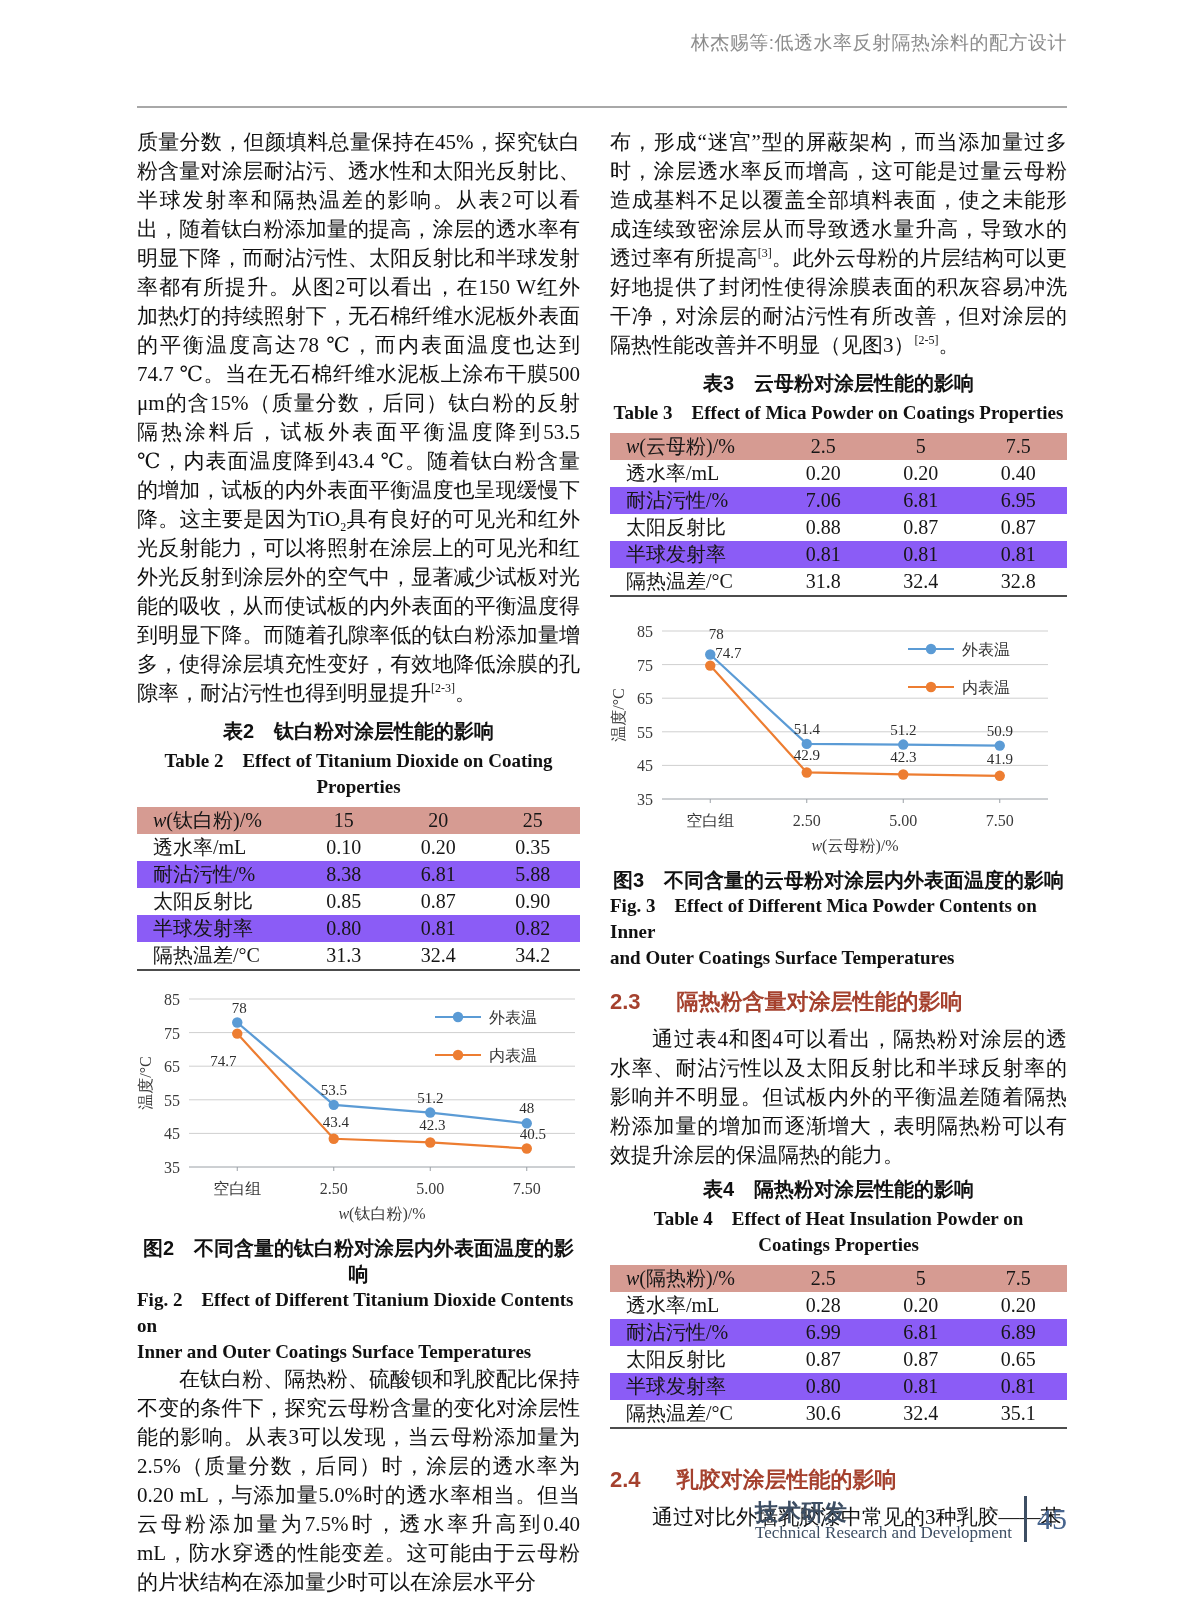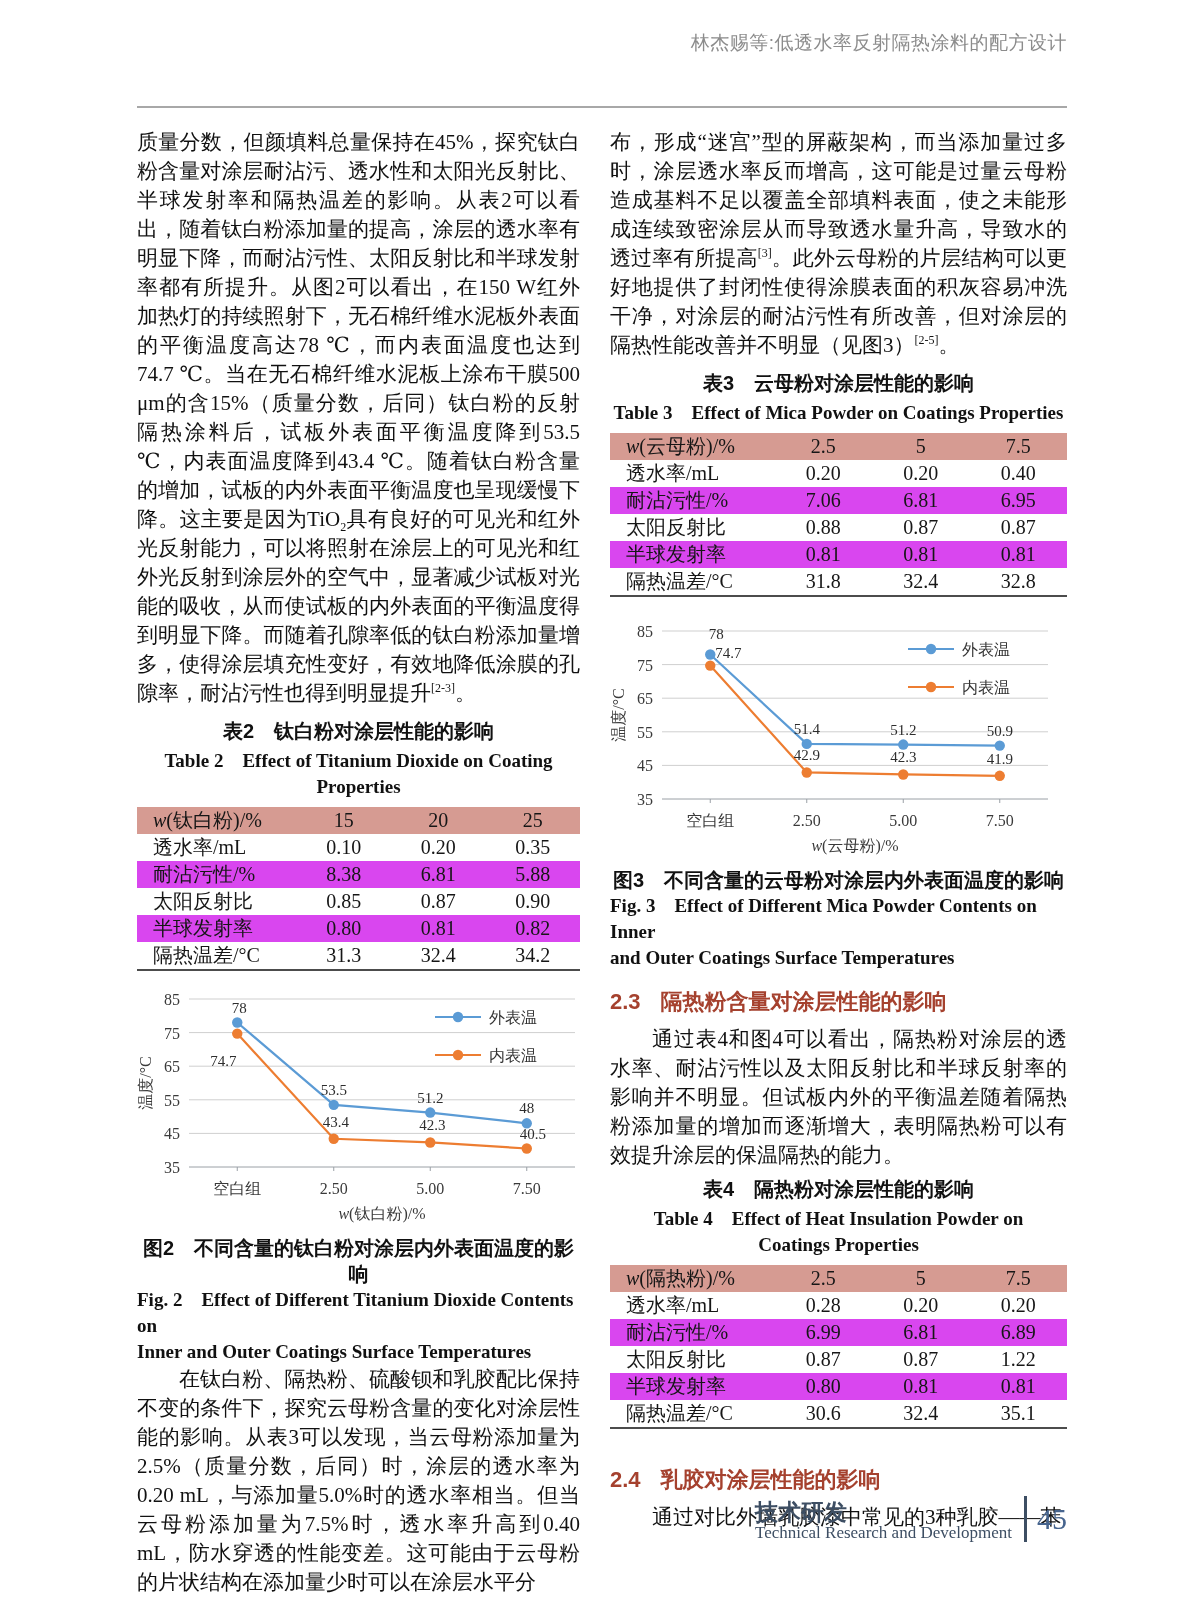--- a/index.html
+++ b/index.html
@@ -15,33 +15,33 @@
   .body-text.indent{text-indent:2em;}
   sup{font-size:12px;vertical-align:super;line-height:0;}
   sub{font-size:12px;vertical-align:sub;line-height:0;}
   .tbl-title-zh{margin-top:10px;text-align:center;font-family:"Liberation Sans",sans-serif;
         font-weight:bold;font-size:20px;color:#111;}
   .tbl-title-en{text-align:center;font-weight:bold;font-size:19px;line-height:26px;margin-top:3px;color:#111;}
   table.data-table{border-collapse:collapse;width:100%;margin-top:7px;border-bottom:2px solid #4c4c4c;
         font-size:20px;color:#161616;}
   table.data-table tr{height:27px;}
   table.data-table tr.thead{background:#d69b92;}
-  table.data-table tr.stripe{background:#d946ef;}
+  table.data-table tr.stripe{background:#8b5cf6;}
   table.data-table td{padding:0;text-align:center;}
   table.data-table td.first{text-align:left;padding-left:16px;width:36%;}
   svg.chart{display:block;margin-top:8px;}
   .ax{font-family:"Liberation Serif",serif;font-size:16px;fill:#3a3a3a;}
   .dl{font-family:"Liberation Serif",serif;font-size:15px;fill:#2d2d2d;}
   .lg{font-family:"Liberation Serif",serif;font-size:16px;fill:#333333;}
   .fig-cap-zh{text-align:center;font-family:"Liberation Sans",sans-serif;font-weight:bold;
         font-size:20px;margin-top:4px;line-height:26px;color:#111;}
   .fig-cap-en{font-weight:bold;font-size:19px;line-height:26px;color:#111;}
   .sec{margin:16px 0 8px 0;font-family:"Liberation Sans",sans-serif;font-weight:bold;
         font-size:22px;color:#a5412e;}
-  .sec .sec-num{margin-right:20px;}
+  .sec .sec-num{margin-right:36px;}
   .footer{position:absolute;top:1496px;right:120px;display:flex;align-items:center;color:#3d4e63;}
   .footer-textblock{text-align:left;}
   .footer-zh{font-family:"Liberation Sans",sans-serif;font-weight:bold;font-size:23px;line-height:26px;}
   .footer-en{font-size:17px;font-weight:normal;line-height:15px;}
   .footer-bar{width:3px;height:46px;background:#3d4e63;margin:0 10px 0 12px;}
   .footer-num{font-size:30px;color:#46648e;}
 </style>
 </head>
 <body>
 
@@ -273,21 +273,21 @@
           <tr class="stripe">
             <td class="first">耐沾污性/%</td>
             <td>6.99</td>
             <td>6.81</td>
             <td>6.89</td>
           </tr>
           <tr>
             <td class="first">太阳反射比</td>
             <td>0.87</td>
             <td>0.87</td>
-            <td>1.22</td>
+            <td>0.65</td>
           </tr>
           <tr class="stripe">
             <td class="first">半球发射率</td>
             <td>0.80</td>
             <td>0.81</td>
             <td>0.81</td>
           </tr>
           <tr>
             <td class="first">隔热温差/°C</td>
             <td>30.6</td>

